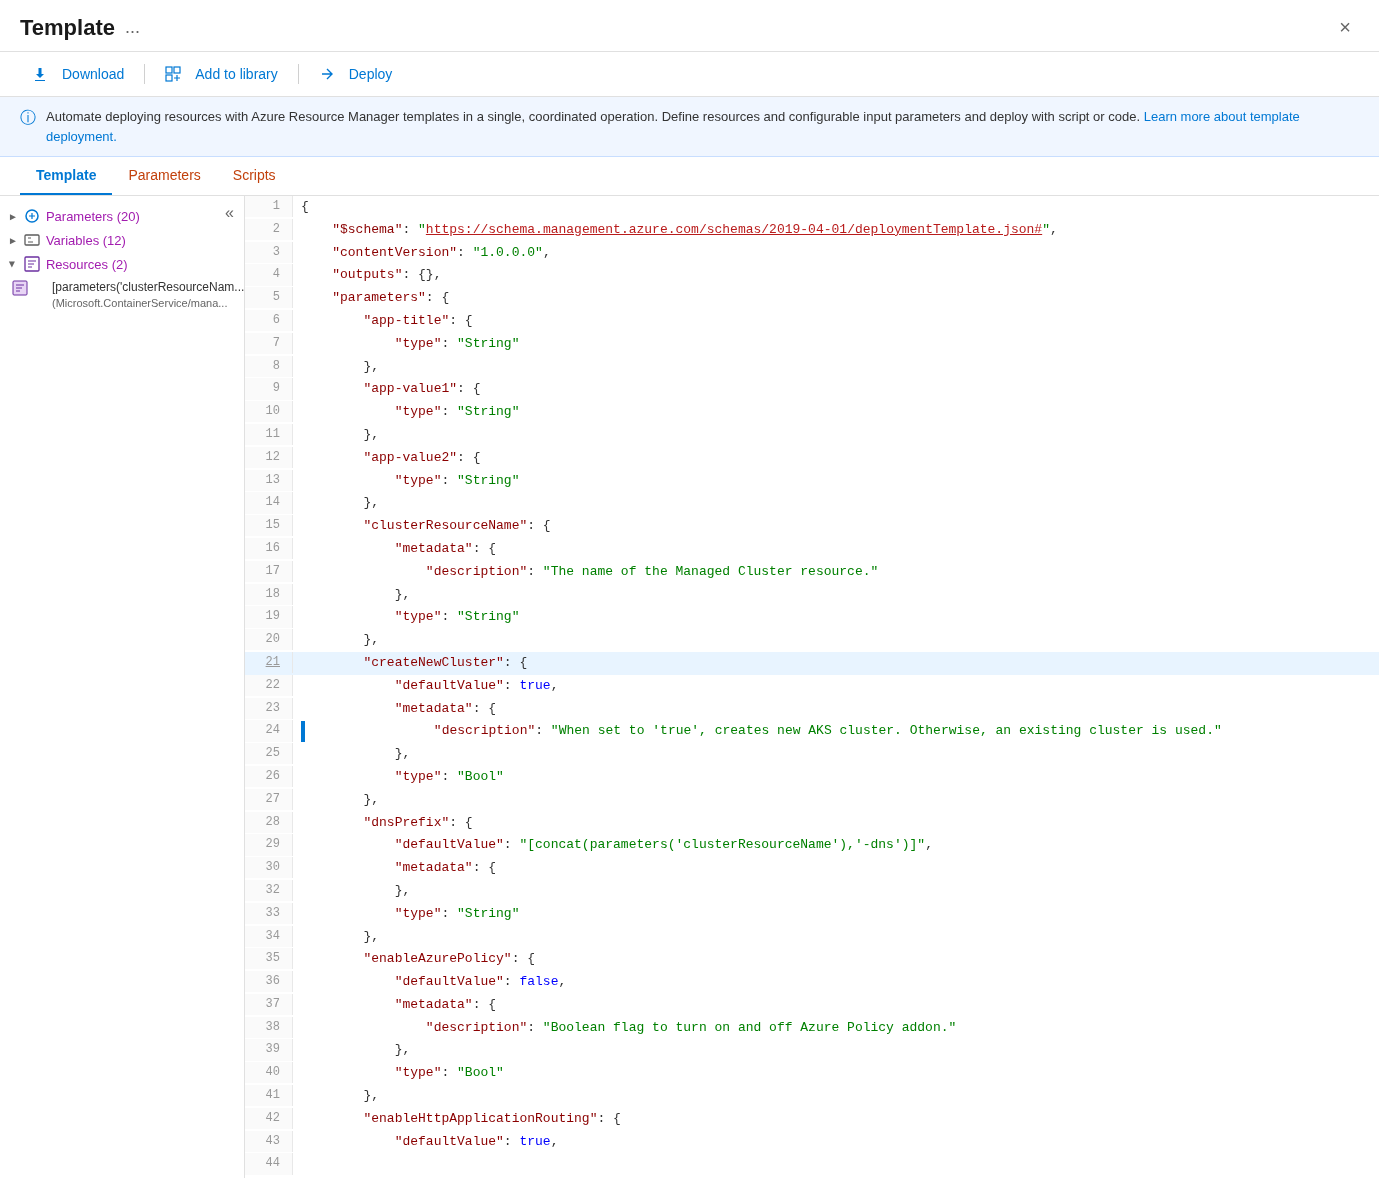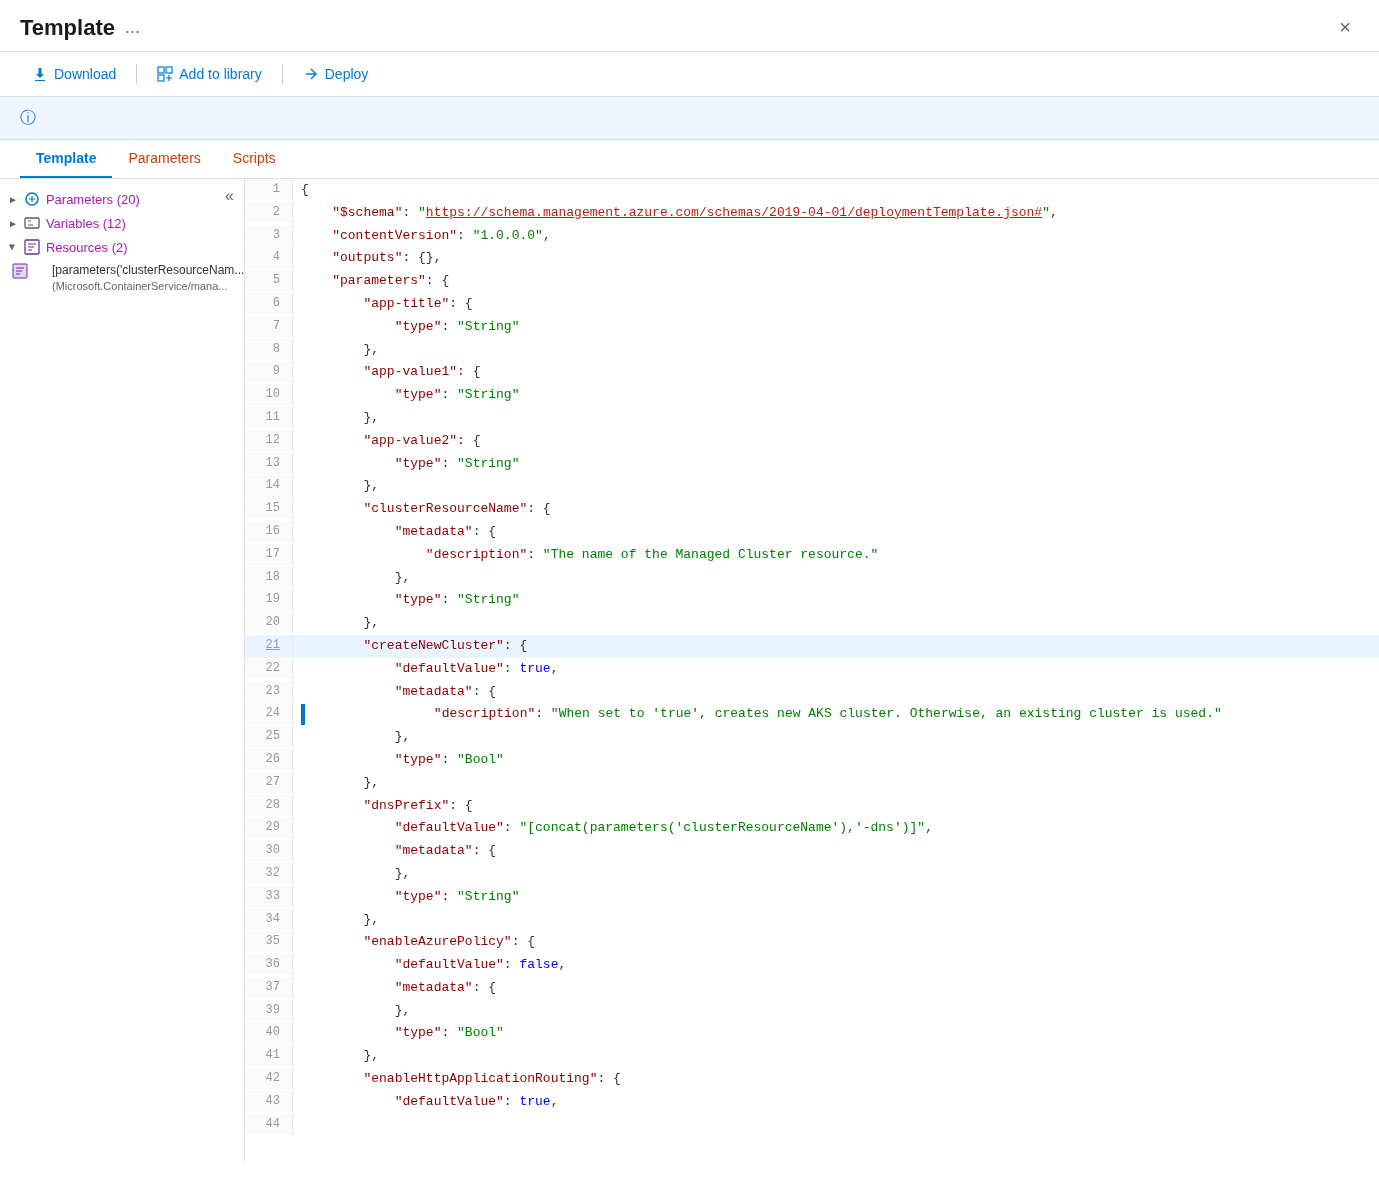--- a/index.html
+++ b/index.html
@@ -7,21 +7,21 @@
 
     
     .header { display: flex; align-items: center; justify-content: space-between; padding: 12px 20px 8px 20px; border-bottom: 1px solid #e0e0e0; }
     .header-left { display: flex; align-items: center; gap: 10px; }
     .header-title { font-size: 22px; font-weight: 600; color: #1a1a1a; }
     .header-ellipsis { color: #666; font-size: 18px; cursor: pointer; }
     .close-btn { font-size: 20px; color: #666; cursor: pointer; background: none; border: none; padding: 4px 8px; }
 
     
     .toolbar { display: flex; align-items: center; gap: 4px; padding: 8px 20px; border-bottom: 1px solid #e0e0e0; }
-    .toolbar-btn { display: flex; align-items: center; gap: 6px; padding: 6px 12px; color: #0078d4; background: none; border: none; cursor: pointer; font-size: 14px; border-radius: 2px; }
+    .toolbar-btn { display: flex; align-items: center; gap: 14px; padding: 6px 12px; color: #0078d4; background: none; border: none; cursor: pointer; font-size: 14px; border-radius: 2px; }
     .toolbar-btn svg { width: 16px; height: 16px; fill: #0078d4; }
     .toolbar-sep { width: 1px; height: 20px; background: #d0d0d0; margin: 0 4px; }
 
     
     .info-bar { display: flex; align-items: flex-start; gap: 10px; padding: 10px 20px; background: #f0f6ff; border-bottom: 1px solid #c8deff; }
     .info-icon { color: #0078d4; font-size: 16px; margin-top: 1px; flex-shrink: 0; }
     .info-text { font-size: 13px; color: #333; line-height: 1.5; }
     .info-link { color: #0078d4; text-decoration: none; }
 
     
@@ -93,20 +93,24 @@
   <button class="toolbar-btn">
     <svg viewBox="0 0 16 16" xmlns="http://www.w3.org/2000/svg">
       <path d="M3 8h10M8 3l5 5-5 5" stroke="#0078d4" stroke-width="1.4" fill="none"></path>
     </svg>
     <span>Deploy</span>
   </button>
 </div>
 
 <div class="info-bar">
   <span class="info-icon">ⓘ</span>
+  <span class="info-text">
+    <span>Automate deploying resources with Azure Resource Manager templates in a single, coordinated operation. Define resources and configurable input parameters and deploy with script or code.</span>
+    <a class="info-link" href="#">Learn more about template deployment.</a>
+  </span>
 </div>
 
 <div class="tabs">
   <div class="tab active">Template</div>
   <div class="tab">Parameters</div>
   <div class="tab">Scripts</div>
 </div>
 
 <div class="main">
 
@@ -296,20 +300,24 @@
     </div>
     <div class="code-line">
       <span class="line-num">36</span>
       <span class="line-content">            <span class="s-key">"defaultValue"</span><span class="s-punct">: </span><span class="s-bool">false</span><span class="s-punct">,</span></span>
     </div>
     <div class="code-line">
       <span class="line-num">37</span>
       <span class="line-content">            <span class="s-key">"metadata"</span><span class="s-punct">: {</span></span>
     </div>
     <div class="code-line">
+      <span class="line-num">38</span>
+      <span class="line-content">                <span class="s-key">"description"</span><span class="s-punct">: </span><span class="s-str">"Boolean flag to turn on and off Azure Policy addon."</span></span>
+    </div>
+    <div class="code-line">
       <span class="line-num">39</span>
       <span class="line-content">            <span class="s-punct">},</span></span>
     </div>
     <div class="code-line">
       <span class="line-num">40</span>
       <span class="line-content">            <span class="s-key">"type"</span><span class="s-punct">: </span><span class="s-str">"Bool"</span></span>
     </div>
     <div class="code-line">
       <span class="line-num">41</span>
       <span class="line-content">        <span class="s-punct">},</span></span>

